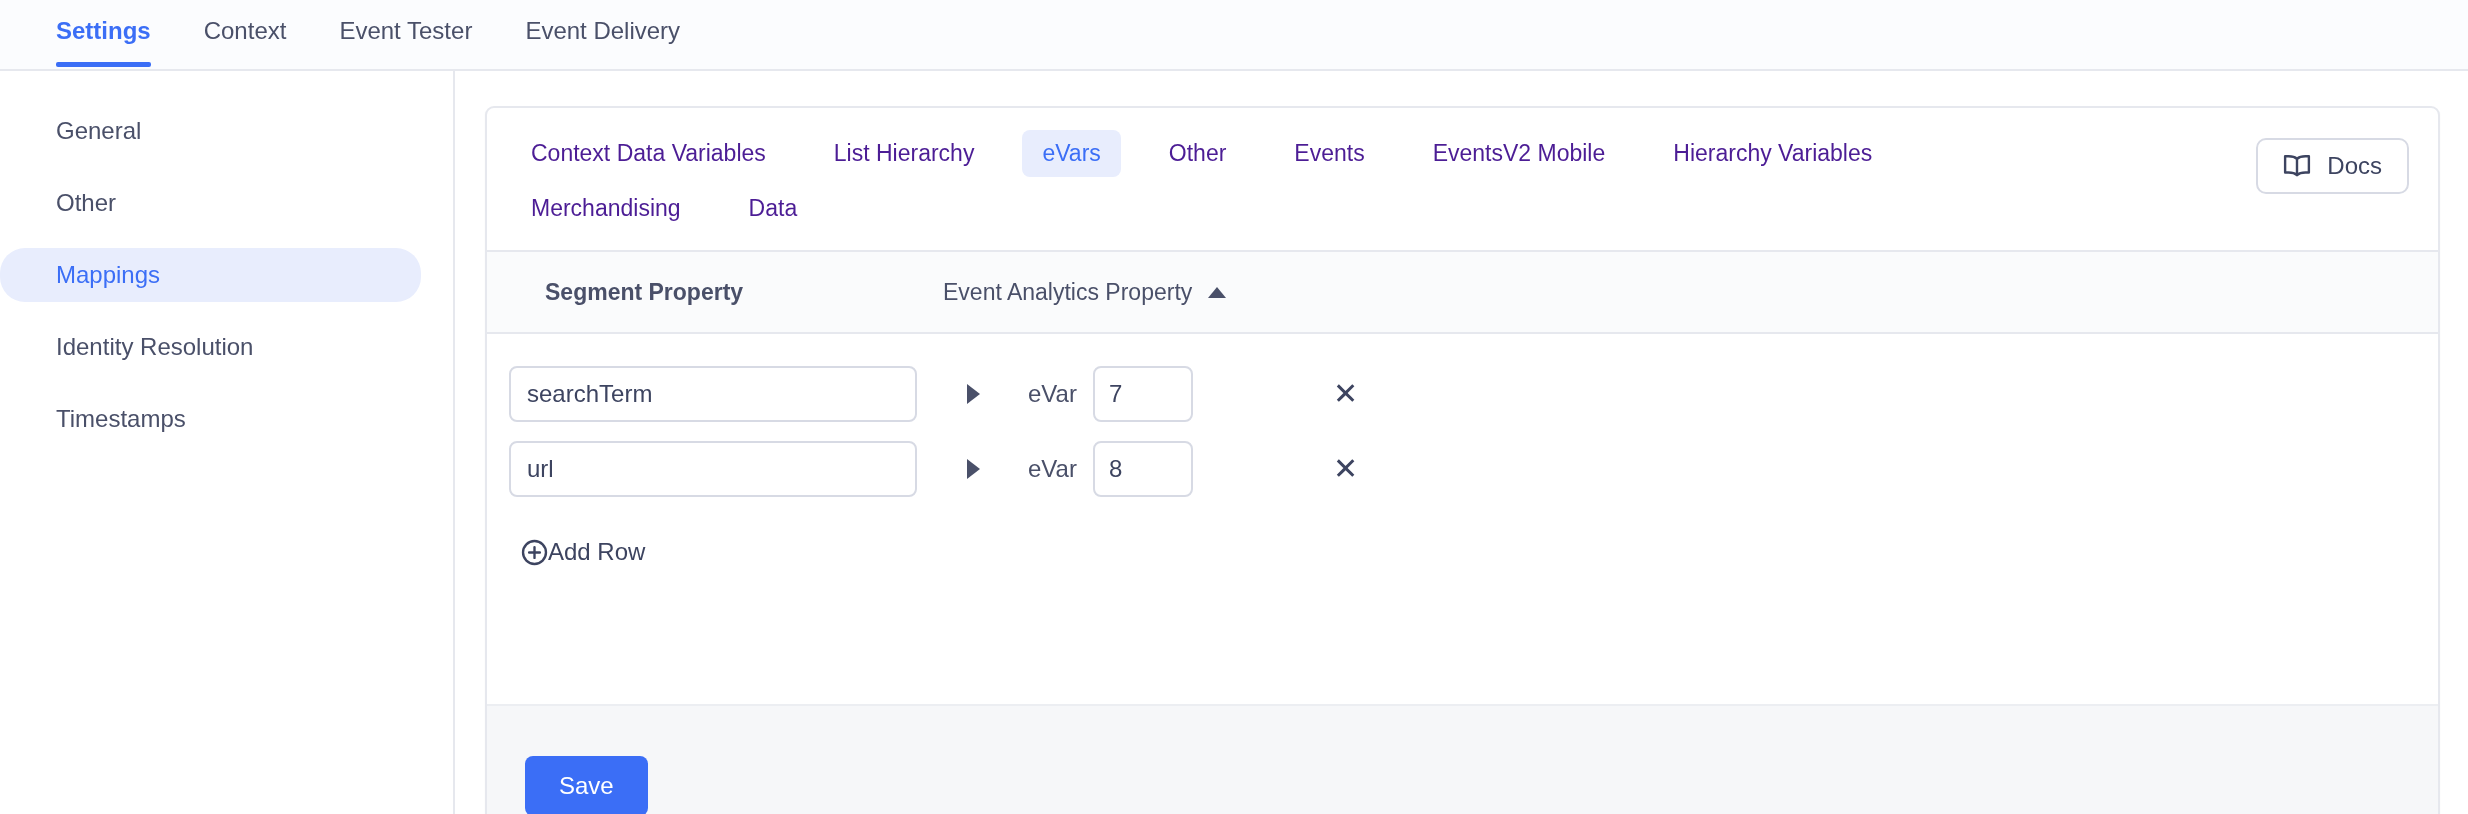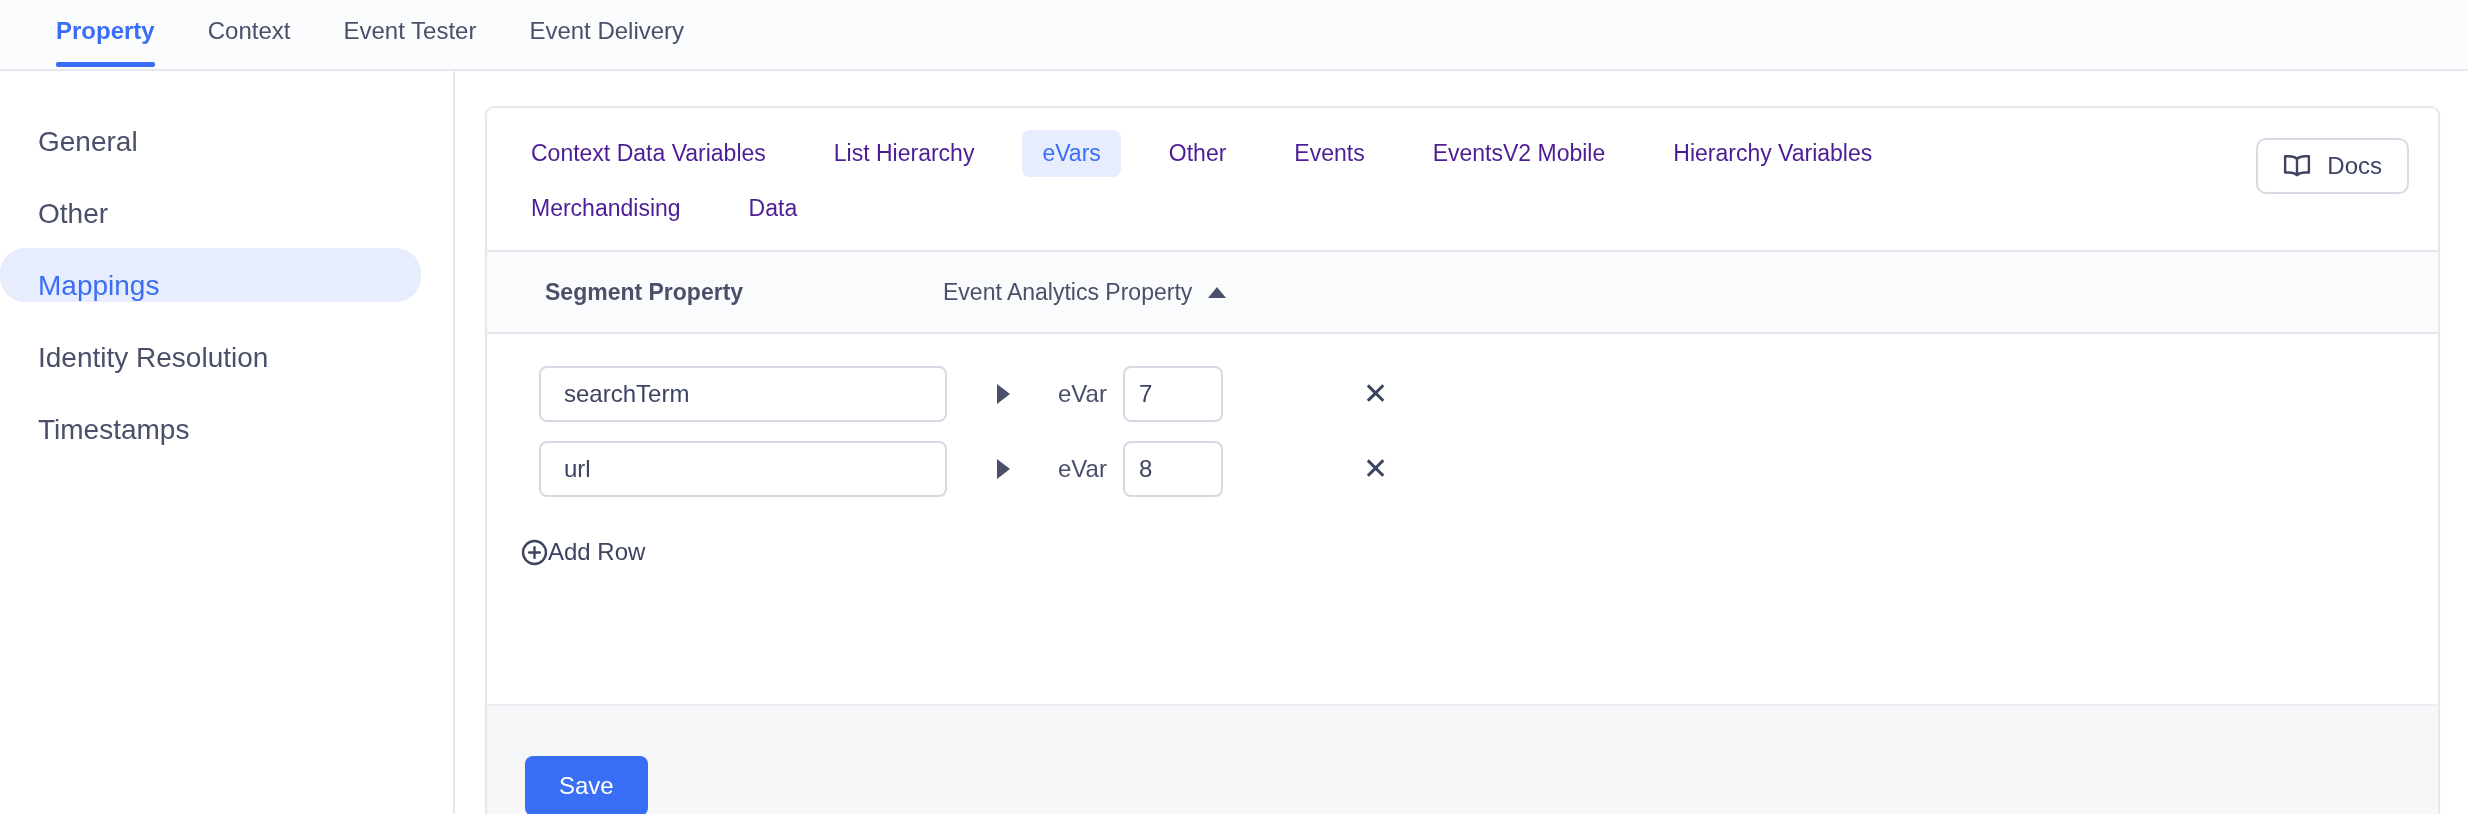--- a/index.html
+++ b/index.html
@@ -38,23 +38,23 @@
   
   .sidebar {
     position: absolute; left: 0; top: 71px;
     width: 455px; height: 743px;
     background: #ffffff;
     border-right: 2px solid #e6e8ee;
     padding-top: 33px;
   }
   .side-item {
     height: 54px;
-    display: flex; align-items: flex-end;
-    padding-left: 38px;
-    font-size: 28px;
+    display: flex; align-items: center;
+    padding-left: 56px;
+    font-size: 24px;
     color: #4a5069;
     cursor: pointer;
     margin-bottom: 18px;
     border-radius: 6px;
     width: 421px;
   }
   .side-item.active { background: #e8edfd; color: #3b6ef6; border-radius: 25px; }
 
   
   .main { position: absolute; left: 457px; top: 71px; width: 2011px; height: 743px; background: #ffffff; }
@@ -106,25 +106,25 @@
     width: 0; height: 0;
     border-left: 9px solid transparent;
     border-right: 9px solid transparent;
     border-bottom: 11px solid #4a5069;
   }
 
   
   .rows { padding: 22px 0 0 0; background:#ffffff; }
   .maprow { display: flex; align-items: center; height: 75px; }
   .txtfield {
-    margin-left: 52px;
+    margin-left: 22px;
     width: 408px; height: 56px;
     border: 2px solid #d7dae4; border-radius: 8px;
     font-size: 24px; color: #3d4460;
-    padding: 0 23px;
+    padding: 0 16px;
     font-family: "Liberation Sans", sans-serif;
     background: #ffffff;
     outline: none;
   }
   .arrow-sep {
     width: 0; height: 0; margin-left: 50px;
     border-top: 10px solid transparent;
     border-bottom: 10px solid transparent;
     border-left: 13px solid #4a5069;
   }
@@ -170,21 +170,21 @@
     cursor: pointer;
     font-family: "Liberation Sans", sans-serif;
   }
 </style>
 </head>
 <body>
 
 <div class="topbar">
   <div class="topbar-inner">
     <div class="top-tab active">
-      <span>Property</span>
+      <span>Settings</span>
     </div>
     <div class="top-tab">
       <span>Context</span>
     </div>
     <div class="top-tab">
       <span>Event Tester</span>
     </div>
     <div class="top-tab">
       <span>Event Delivery</span>
     </div>

